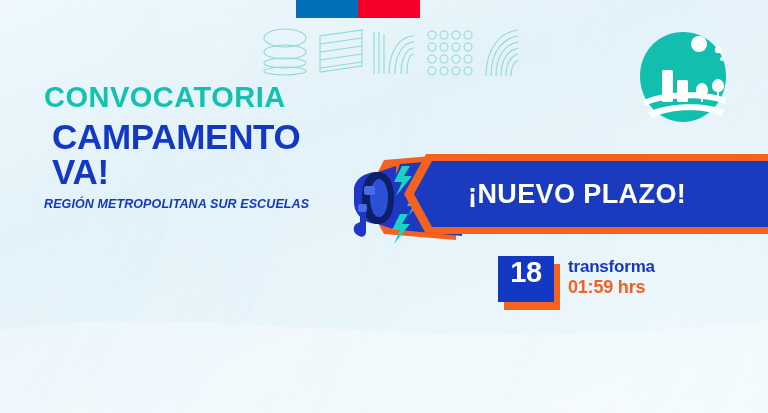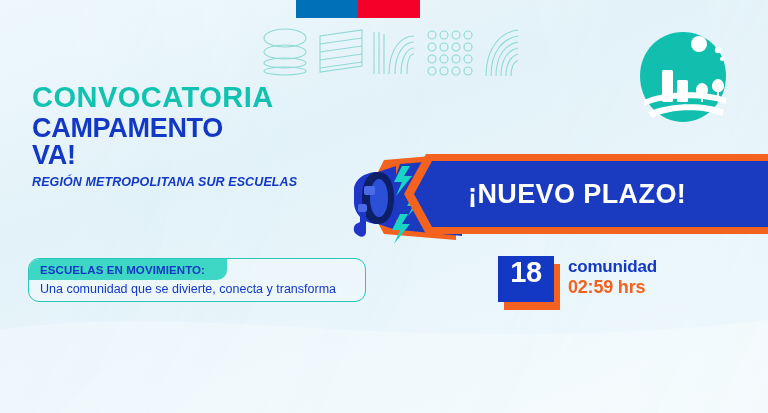--- a/index.html
+++ b/index.html
@@ -17,28 +17,28 @@
   .waves{position:absolute;inset:0;opacity:.55;pointer-events:none;}
   
   .flag{position:absolute;left:296px;top:0;width:124px;height:18px;display:flex;}
   .flag .b{flex:1;background:#0070b8;}
   .flag .r{flex:1;background:#f50028;}
   
   .motifs{position:absolute;left:262px;top:26px;width:258px;height:52px;}
   
   .badge{position:absolute;left:626px;top:28px;width:114px;height:100px;}
   
-  .headline{position:absolute;left:32px;top:82px;width:330px;}
+  .headline{position:absolute;left:44px;top:82px;width:330px;}
   .h-convocatoria{
     color:#12c2b0;font-size:29px;font-weight:bold;letter-spacing:.5px;
     line-height:1.05;margin:0 0 3px 0;
   }
   .h-main{
-    color:#1338c4;font-weight:bold;font-size:27px;line-height:.98;
-    letter-spacing:-.3px;margin:0;
+    color:#1338c4;font-weight:bold;font-size:35px;line-height:.98;
+    letter-spacing:-.3px;margin:8px;
   }
   .h-main .l3{display:block;text-align:left;width:196px;}
   .h-region{
     color:#1338c4;font-style:italic;font-weight:bold;font-size:12.5px;
     letter-spacing:.1px;margin:7px 0 0 0;
   }
   
   .pill{
     position:absolute;left:28px;top:258px;width:338px;height:44px;
     border:1.6px solid #28c7bb;border-radius:11px;box-sizing:border-box;
@@ -185,26 +185,20 @@
 
   <div class="headline">
     <div class="h-convocatoria">CONVOCATORIA</div>
     <div class="h-main">
       <span>CAMPAMENTO</span><br>
       <span class="l3">VA!</span>
     </div>
     <div class="h-region">REGIÓN METROPOLITANA SUR ESCUELAS</div>
   </div>
 
-  <div class="pill">
-    <div class="pill-tag">
-      <span>ESCUELAS EN MOVIMIENTO:</span>
-    </div>
-    <div class="pill-body">Una comunidad que se divierte, conecta y transforma</div>
-  </div>
 
   <svg class="megaphone" viewBox="0 0 120 96">
     <path d="M40,10 L112,4 L112,90 L40,84 L28,62 L28,34 Z" fill="#f4621f"></path>
     <path d="M56,14 L118,9 L118,86 L56,80 L48,58 L48,36 Z" fill="#1a3bbf"></path>
     <path d="M10,40 C10,30 20,22 34,22 L52,16 L52,80 L34,74 C20,74 10,64 10,52 Z" fill="#2036c9"></path>
     <path d="M34,22 C44,22 50,32 50,48 C50,64 44,74 34,74 C24,74 18,64 18,48 C18,32 24,22 34,22 Z" fill="#0d1f66"></path>
     <ellipse cx="35" cy="48" rx="9" ry="19" fill="#2c4fd8"></ellipse>
     <path d="M16,62 L22,62 L22,82 C22,86 18,88 15,86 L12,84 C9,82 9,76 12,74 L16,72 Z" fill="#2036c9"></path>
     <rect x="20" y="36" width="11" height="9" rx="2" fill="#4a6ae8"></rect>
     <rect x="14" y="54" width="9" height="8" rx="2" fill="#4a6ae8"></rect>
@@ -222,22 +216,22 @@
       <span>¡NUEVO PLAZO!</span>
     </div>
   </div>
 
   <div class="dateblock">
     <div class="day-shadow"></div>
     <div class="day-box">
       <span>18</span>
     </div>
     <div class="date-text">
-      <div class="month">comunidad</div>
-      <div class="hour">02:59 hrs</div>
+      <div class="month">transforma</div>
+      <div class="hour">01:59 hrs</div>
     </div>
   </div>
 
   <div class="footer">
 
     
     
 
     
     

